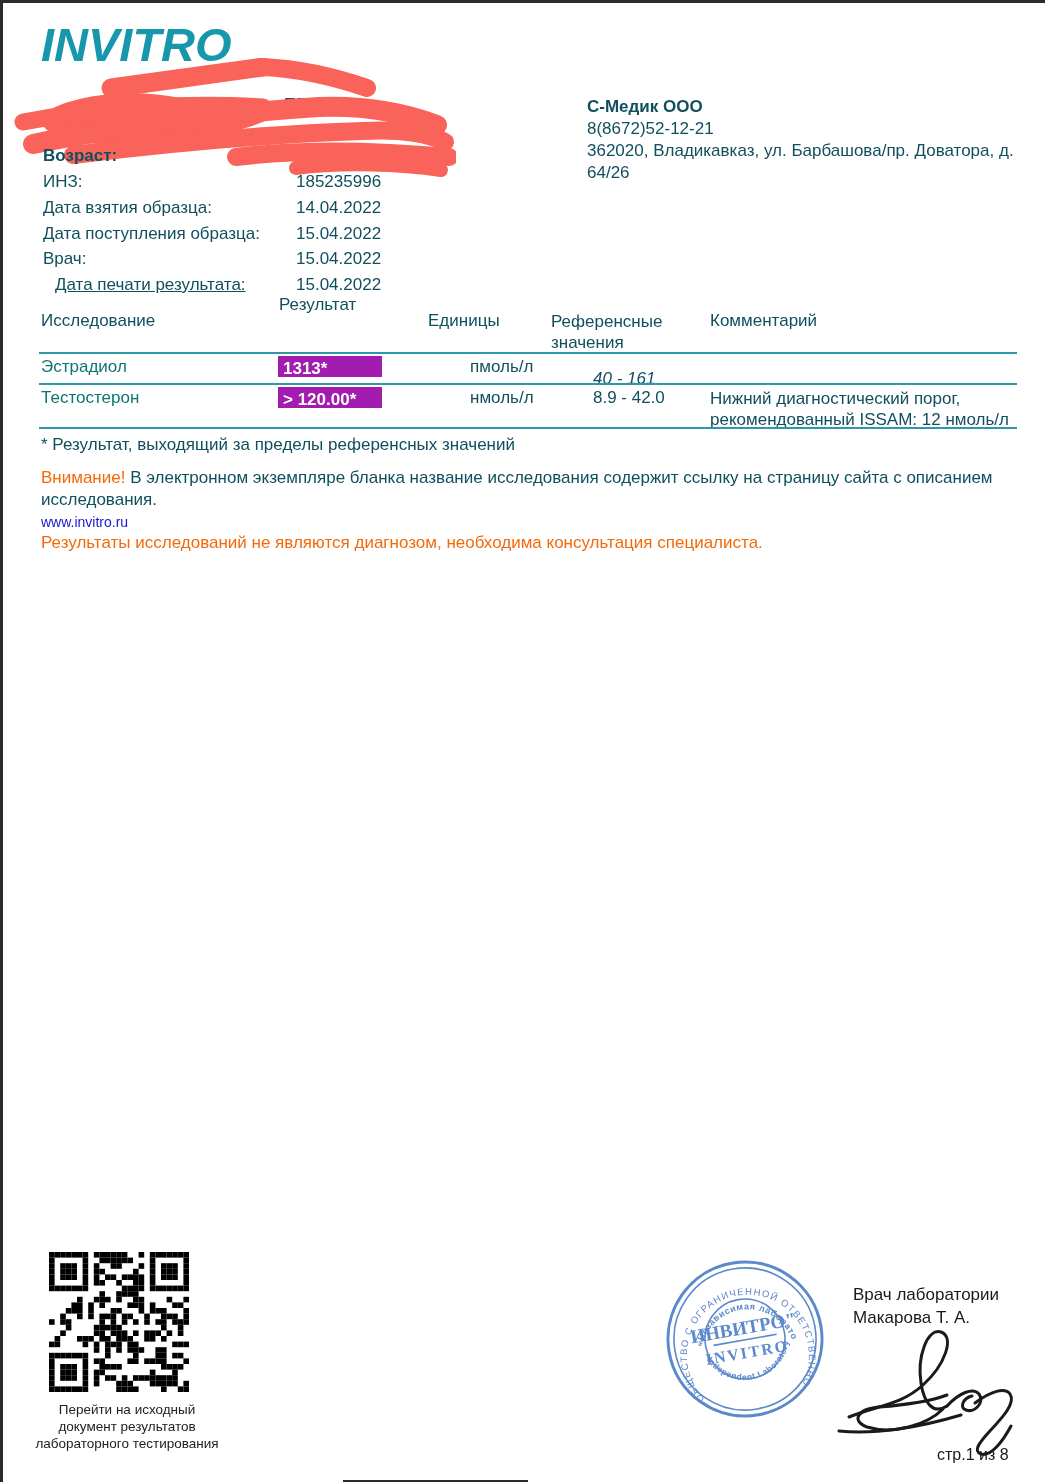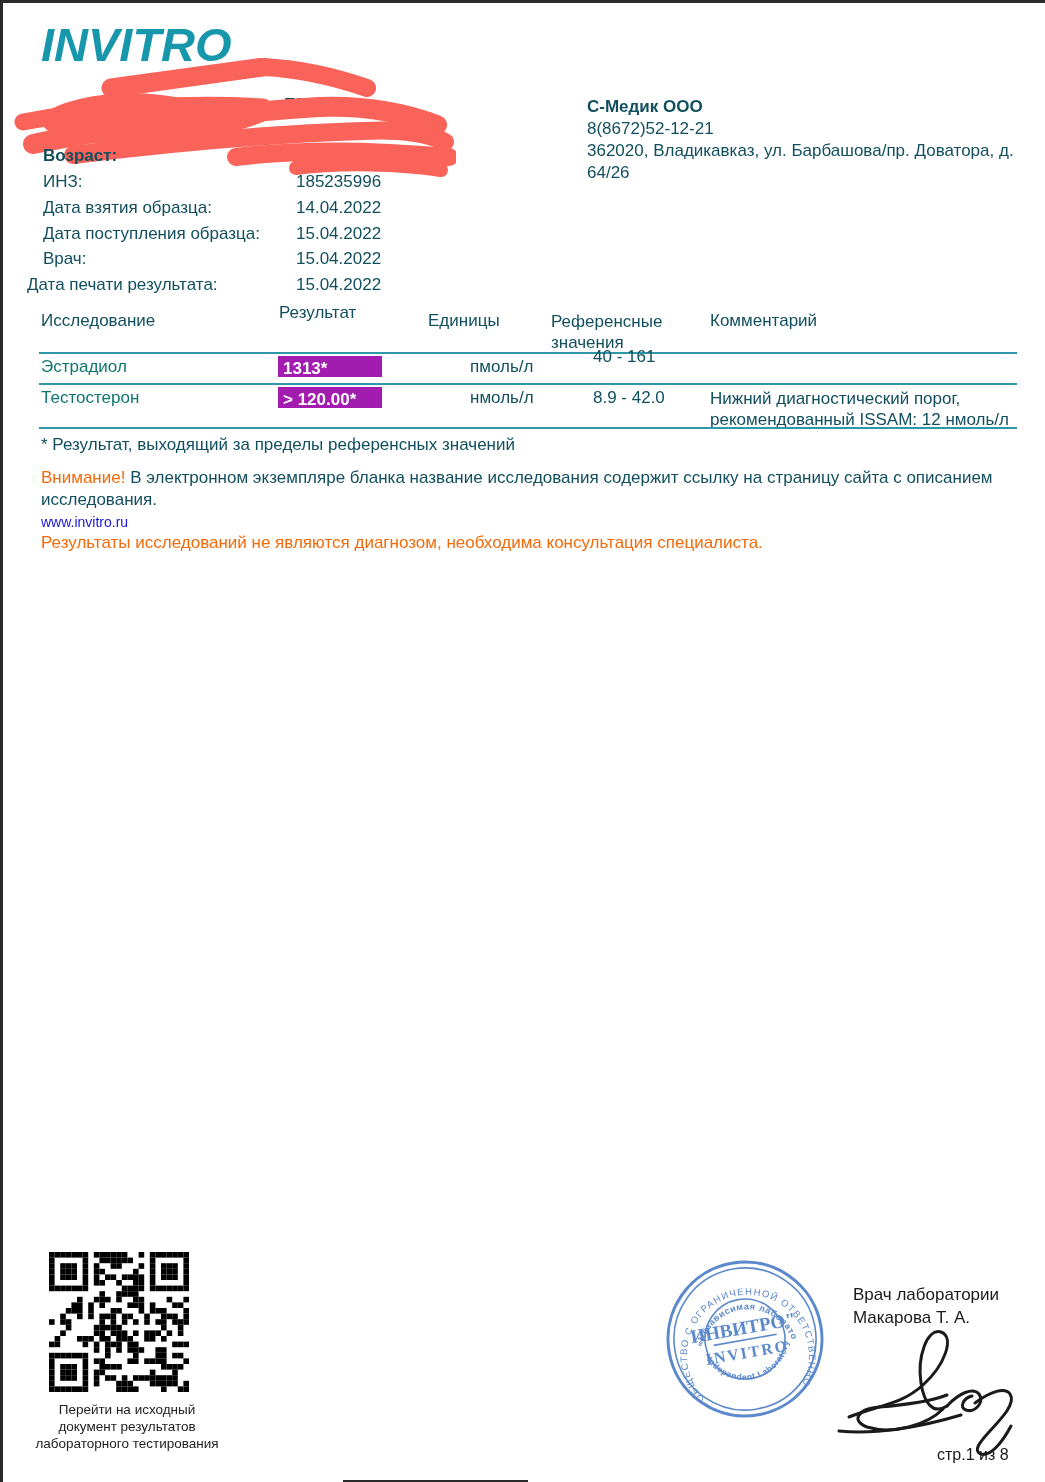--- a/index.html
+++ b/index.html
@@ -65,41 +65,41 @@
 
   <div class="abs info-label bold" style="left:40px; top:143px;">Возраст:</div>
   <div class="abs info-label" style="left:40px; top:169px;">ИНЗ:</div>
   <div class="abs info-value" style="left:293px; top:169px;">185235996</div>
   <div class="abs info-label" style="left:40px; top:195px;">Дата взятия образца:</div>
   <div class="abs info-value" style="left:293px; top:195px;">14.04.2022</div>
   <div class="abs info-label" style="left:40px; top:221px;">Дата поступления образца:</div>
   <div class="abs info-value" style="left:293px; top:221px;">15.04.2022</div>
   <div class="abs info-label" style="left:40px; top:246px;">Врач:</div>
   <div class="abs info-value" style="left:293px; top:246px;">15.04.2022</div>
-  <div class="abs info-label" style="left:24px; top:272px;">Дата печати результата:</div>
+  <div class="abs info-label" style="left:52px; top:272px;text-decoration:underline;">Дата печати результата:</div>
   <div class="abs info-value" style="left:293px; top:272px;">15.04.2022</div>
 
   <div class="abs clinic">
     <div class="name">С-Медик ООО</div>
     <div>8(8672)52-12-21</div>
     <div>362020, Владикавказ, ул. Барбашова/пр. Доватора, д. 64/26</div>
   </div>
 
   <div class="abs tbl-head" style="left:38px; top:308px;">Исследование</div>
-  <div class="abs tbl-head" style="left:276px; top:300px;text-align:center;">Результат</div>
+  <div class="abs tbl-head" style="left:276px; top:292px;text-align:center;">Результат</div>
   <div class="abs tbl-head" style="left:425px; top:308px;">Единицы</div>
   <div class="abs tbl-head" style="left:548px; top:308px; width:132px; line-height:21px;">Референсные значения</div>
   <div class="abs tbl-head" style="left:707px; top:308px;">Комментарий</div>
 
   <div class="abs tbl-line" style="top:349px;"></div>
 
   <a class="abs test-link" style="left:38px; top:354px;">Эстрадиол</a>
   <div class="abs result-box" style="left:275px; top:353px;">1313*</div>
   <div class="abs cell" style="left:425px; top:354px;">пмоль/л</div>
-  <div class="abs cell" style="left:548px; top:344px;">40 - 161</div>
+  <div class="abs cell" style="left:548px; top:366px;font-style:italic;">40 - 161</div>
 
   <div class="abs tbl-line" style="top:380px;"></div>
 
   <a class="abs test-link" style="left:38px; top:385px;">Тестостерон</a>
   <div class="abs result-box" style="left:275px; top:384px;">&gt; 120.00*</div>
   <div class="abs cell" style="left:425px; top:385px;">нмоль/л</div>
   <div class="abs cell" style="left:548px; top:385px;">8.9 - 42.0</div>
   <div class="abs comment" style="left:707px; top:385px;">Нижний диагностический порог, рекомендованный ISSAM: 12 нмоль/л</div>
 
   <div class="abs tbl-line" style="top:424px;"></div>

